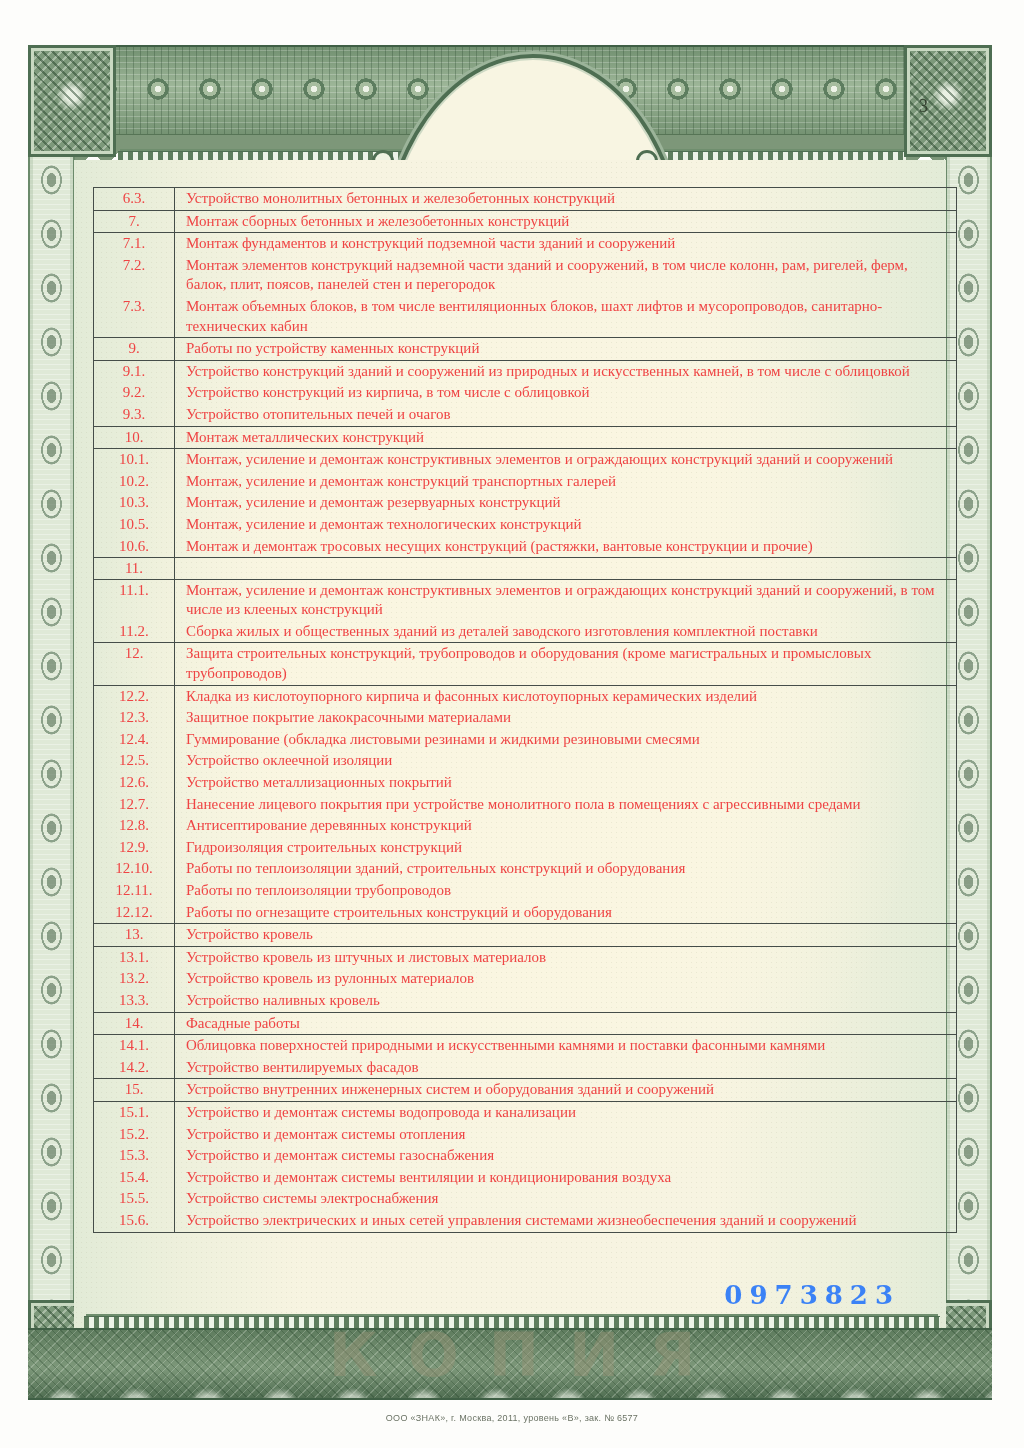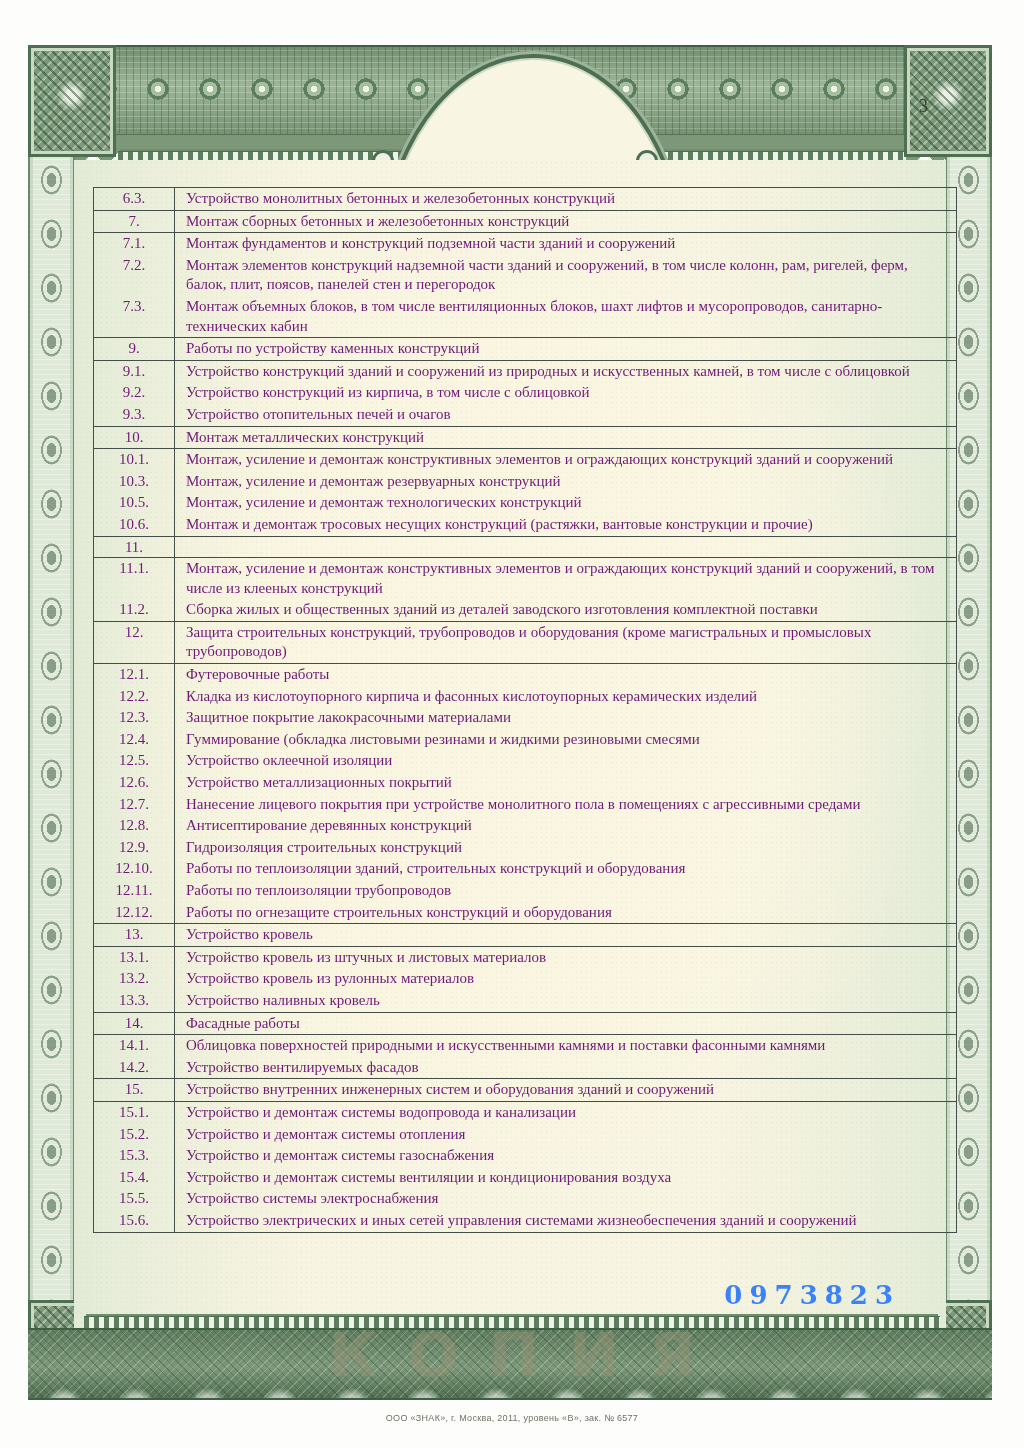--- a/index.html
+++ b/index.html
@@ -82,21 +82,21 @@
     position:absolute; left:2px; top:6px; width:298px; height:420px; border-radius:50%;
     background:#f8f5e2; border:4px solid #4e6e52;
     box-shadow:0 0 0 3px #9cb49a, inset 0 0 0 2px #cdd9c4;
   }
   .flourish{position:absolute; width:16px; height:16px; border:3px solid #4e6e52; border-radius:50%; background:#eef2e2;}
   .flourish-left{left:372px; top:150px;} .flourish-right{left:636px; top:150px;}
   
   .doc-table{
     position:absolute; left:93px; top:187px; width:862px;
     border:1.6px solid #454d49;
-    font-size:15px; line-height:19.6px; color:#701a75;
+    font-size:15px; line-height:19.6px; color:#ef4444;
   }
   .tsection{border-bottom:1.4px solid #454d49;}
   .tsection:last-child{border-bottom:none;}
   .tsection > .thead-row{border-bottom:1.4px solid #454d49;}
   .tsection > .thead-row:last-child{border-bottom:none;}
   .trow{display:flex; align-items:stretch;}
   .tnum{flex:0 0 80px; width:80px; border-right:1.5px solid #454d49; text-align:center; padding-top:1px;}
   .ttext{flex:1; padding:1px 10px 1px 11px;}
   
   .page-number{position:absolute; left:919px; top:96px; font-size:18px; color:#33402f;}
@@ -184,20 +184,24 @@
       <div class="tsection">
         <div class="trow thead-row">
           <div class="tnum">10.</div>
           <div class="ttext">Монтаж металлических конструкций</div>
         </div>
         <div class="trow">
           <div class="tnum">10.1.</div>
           <div class="ttext">Монтаж, усиление и демонтаж конструктивных элементов и ограждающих конструкций зданий и сооружений</div>
         </div>
         <div class="trow">
+          <div class="tnum">10.2.</div>
+          <div class="ttext">Монтаж, усиление и демонтаж конструкций транспортных галерей</div>
+        </div>
+        <div class="trow">
           <div class="tnum">10.3.</div>
           <div class="ttext">Монтаж, усиление и демонтаж резервуарных конструкций</div>
         </div>
         <div class="trow">
           <div class="tnum">10.5.</div>
           <div class="ttext">Монтаж, усиление и демонтаж технологических конструкций</div>
         </div>
         <div class="trow">
           <div class="tnum">10.6.</div>
           <div class="ttext">Монтаж и демонтаж тросовых несущих конструкций (растяжки, вантовые конструкции и прочие)</div>
@@ -213,24 +217,20 @@
         </div>
         <div class="trow">
           <div class="tnum">11.2.</div>
           <div class="ttext">Сборка жилых и общественных зданий из деталей заводского изготовления комплектной поставки</div>
         </div>
       </div>
       <div class="tsection">
         <div class="trow thead-row">
           <div class="tnum">12.</div>
           <div class="ttext">Защита строительных конструкций, трубопроводов и оборудования (кроме магистральных и промысловых трубопроводов)</div>
-        </div>
-        <div class="trow">
-          <div class="tnum">12.1.</div>
-          <div class="ttext">Футеровочные работы</div>
         </div>
         <div class="trow">
           <div class="tnum">12.2.</div>
           <div class="ttext">Кладка из кислотоупорного кирпича и фасонных кислотоупорных керамических изделий</div>
         </div>
         <div class="trow">
           <div class="tnum">12.3.</div>
           <div class="ttext">Защитное покрытие лакокрасочными материалами</div>
         </div>
         <div class="trow">

